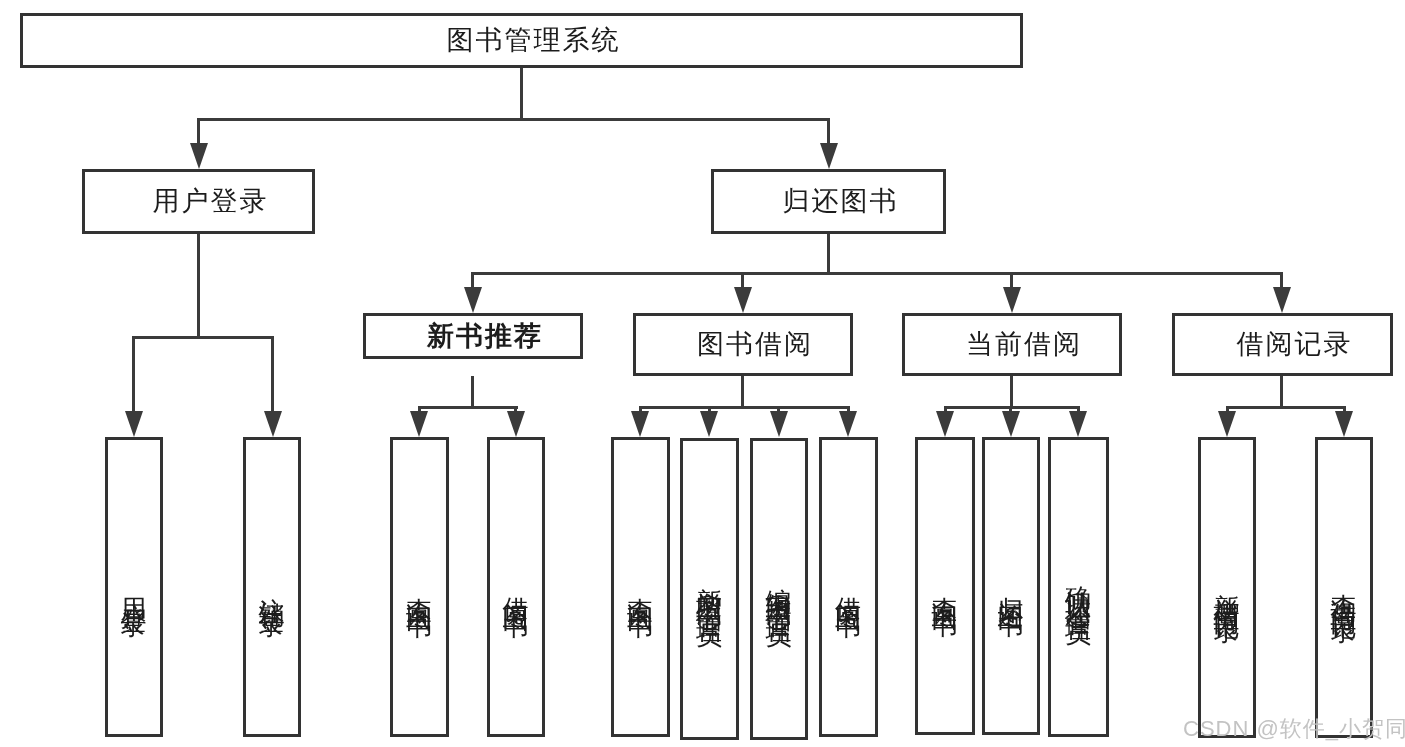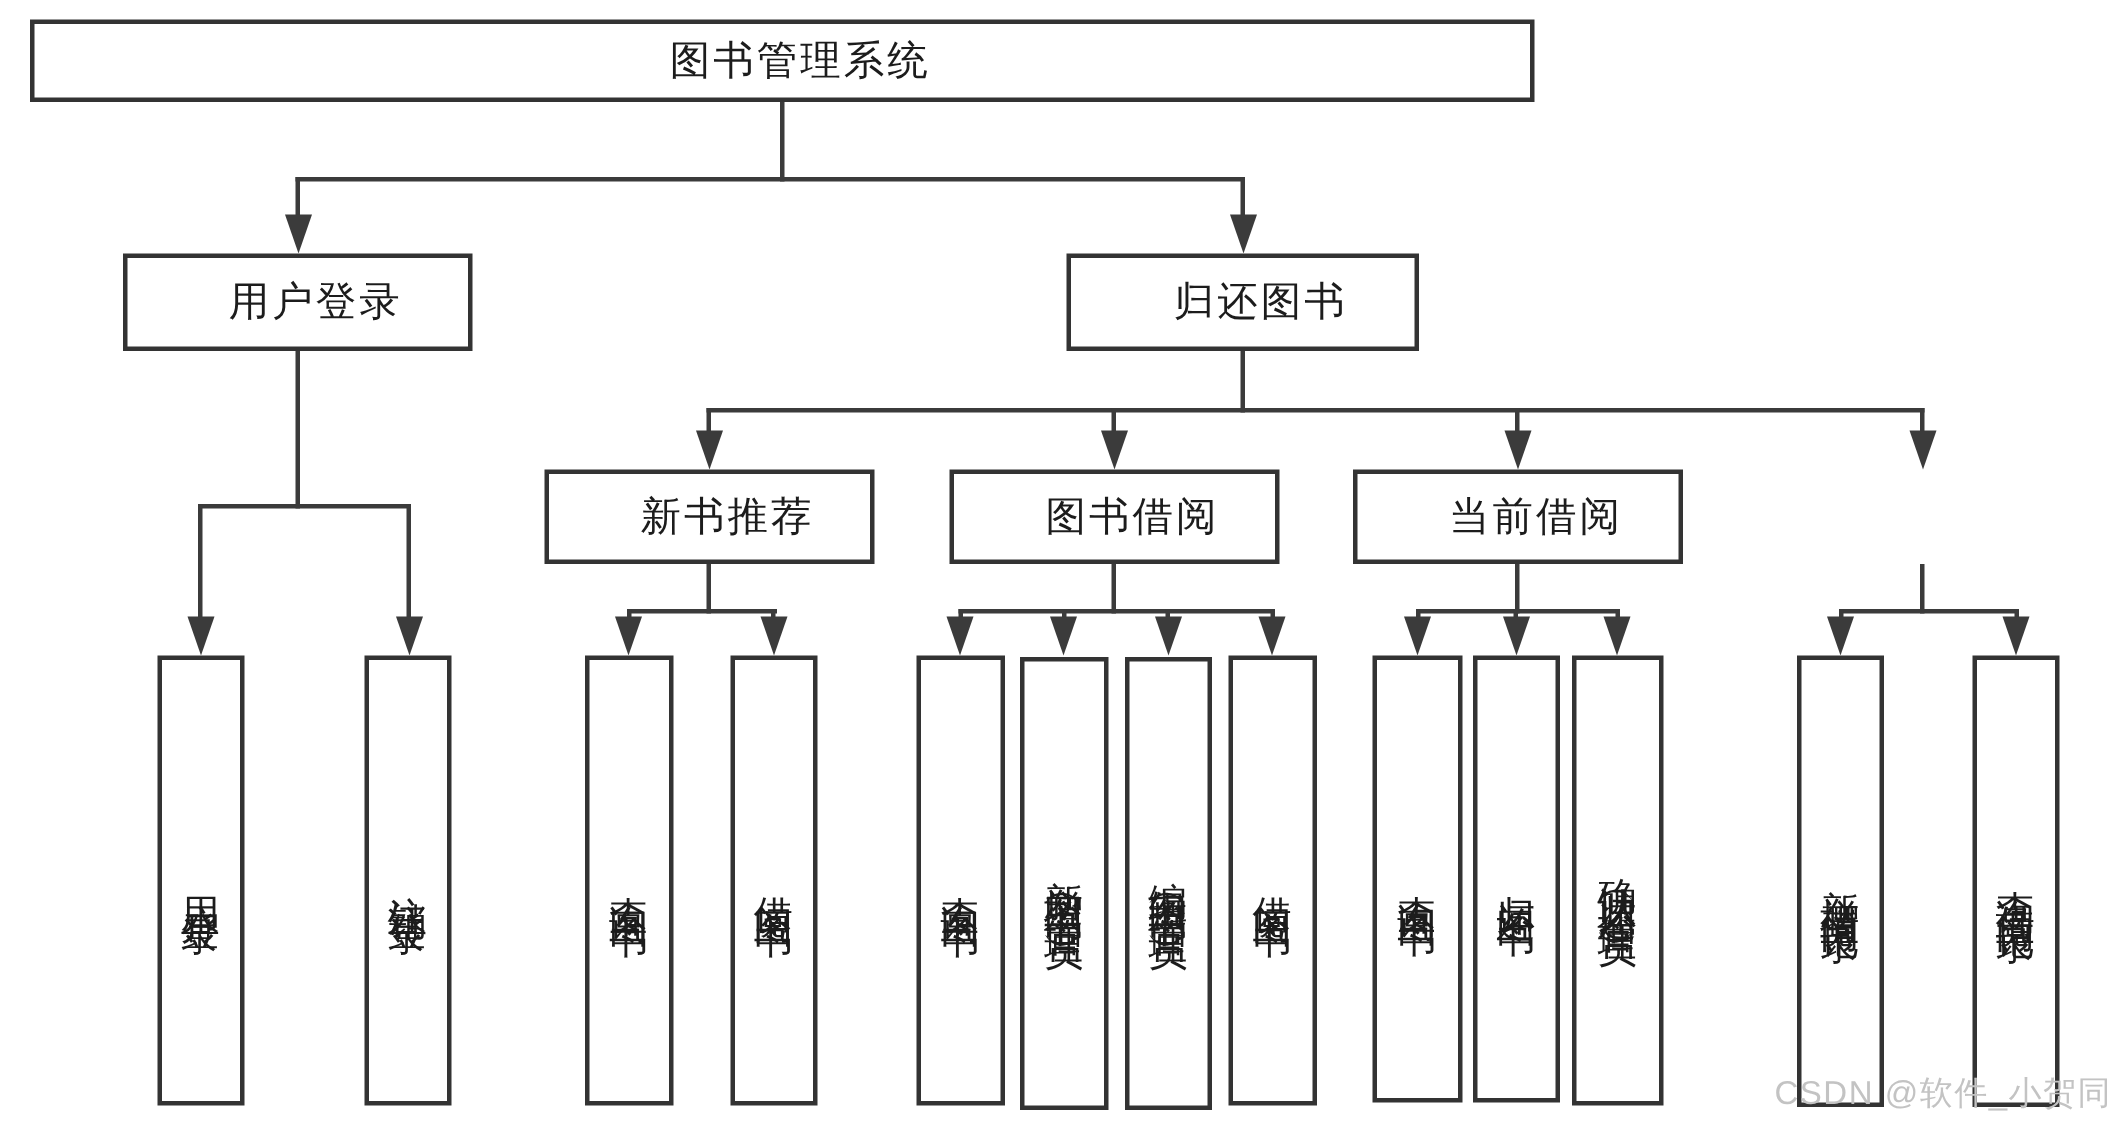--- a/index.html
+++ b/index.html
@@ -72,28 +72,31 @@
   <div class="hline" style="left:471px;top:272px;width:812px;"></div>
   <div class="vline" style="left:471px;top:272px;height:17px;"></div>
   <div class="arrow" style="left:464px;top:287px;"></div>
   <div class="vline" style="left:741px;top:272px;height:17px;"></div>
   <div class="arrow" style="left:734px;top:287px;"></div>
   <div class="vline" style="left:1010px;top:272px;height:17px;"></div>
   <div class="arrow" style="left:1003px;top:287px;"></div>
   <div class="vline" style="left:1280px;top:272px;height:17px;"></div>
   <div class="arrow" style="left:1273px;top:287px;"></div>
 
-  <div class="box" style="left:363px;top:313px;width:220px;height:63px;">
+  <div class="box" style="left:363px;top:313px;width:220px;height:46px;font-weight:bold;">
     <span>新书推荐</span>
   </div>
   <div class="box" style="left:902px;top:313px;width:220px;height:63px;">
     <span>当前借阅</span>
   </div>
   <div class="box" style="left:633px;top:313px;width:220px;height:63px;">
     <span>图书借阅</span>
+  </div>
+  <div class="box" style="left:1172px;top:313px;width:221px;height:63px;">
+    <span>借阅记录</span>
   </div>
 
   <div class="vline" style="left:471px;top:376px;height:33px;"></div>
   <div class="hline" style="left:418px;top:406px;width:100px;"></div>
   <div class="vline" style="left:418px;top:406px;height:7px;"></div>
   <div class="arrow" style="left:410px;top:411px;"></div>
   <div class="vline" style="left:514px;top:406px;height:7px;"></div>
   <div class="arrow" style="left:507px;top:411px;"></div>
 
   <div class="vline" style="left:741px;top:376px;height:33px;"></div>

